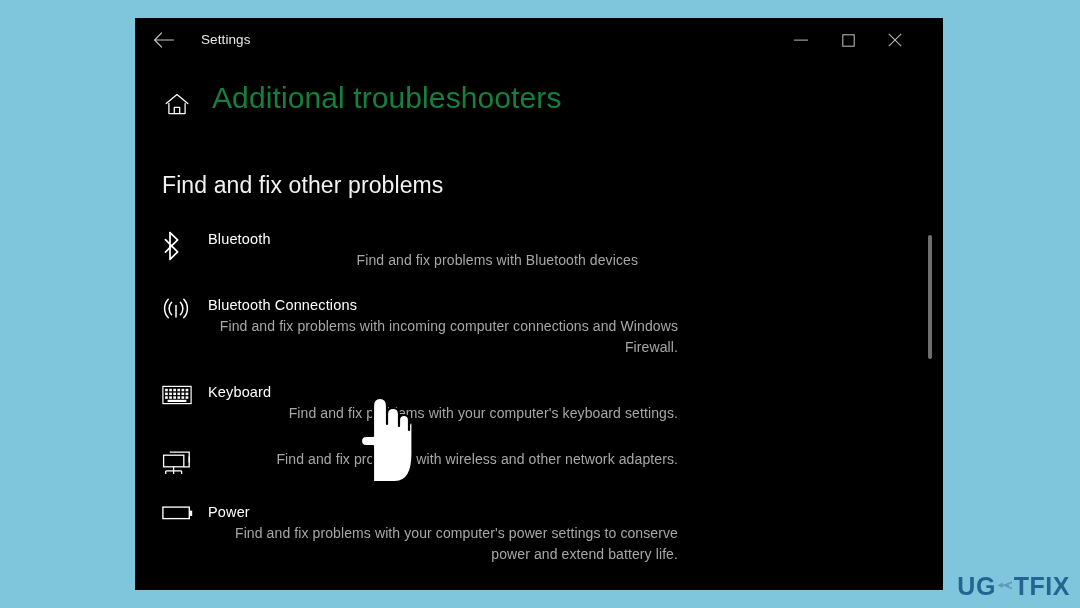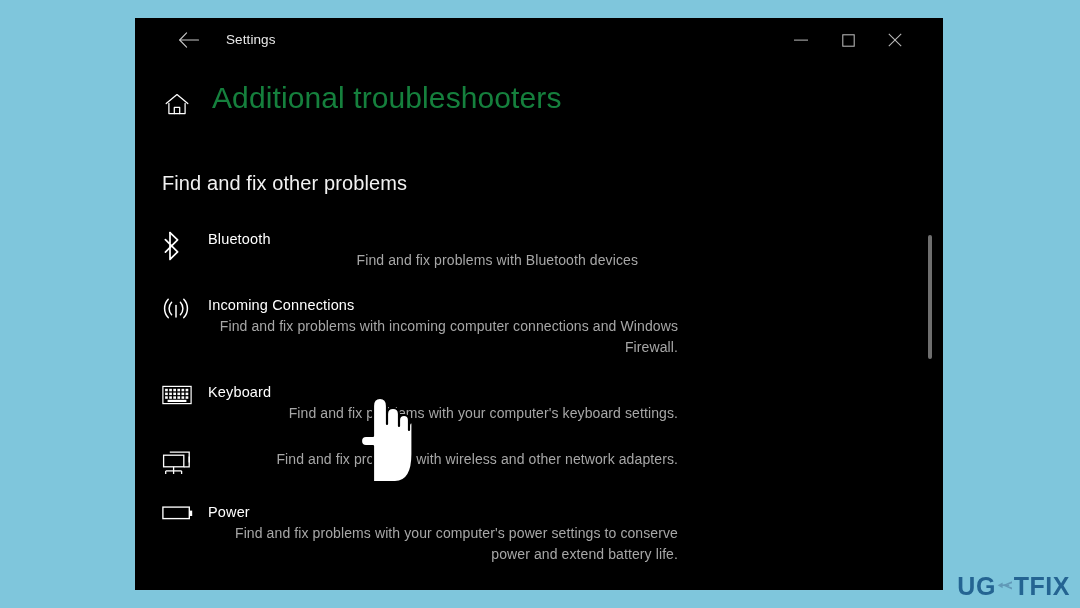--- a/index.html
+++ b/index.html
@@ -76,21 +76,21 @@
     font-size:30px;
     font-weight:400;
     color:#15803d;
     letter-spacing:0.1px;
     line-height:44px;
   }
 
   
   #section-title {
     position:absolute; left:27px; top:154px;
-    font-size:20px;
+    font-size:23px;
     font-weight:400;
     color:#f2f2f2;
     letter-spacing:0.1px;
   }
 
   
   #list {
     position:absolute;
     left:27px; top:205px;
     width:740px;
@@ -174,21 +174,21 @@
     display:inline-flex;
     align-items:center;
     margin:0 1px;
   }
 </style>
 </head>
 <body style="background: rgb(127, 198, 220);">
 
 <div id="stage" style="background: rgb(127, 198, 220);">
 
-  <div id="window" style="background: rgb(0, 0, 0); padding-left: 25px;">
+  <div id="window" style="background: rgb(0, 0, 0);">
 
     <div id="titlebar">
 
       <div id="back-btn">
         <span>
           <svg width="22" height="18" viewBox="0 0 22 18" fill="none" stroke="currentColor" stroke-width="1.1" stroke-linecap="round" stroke-linejoin="round">
             <path d="M20.5 9H1.8"></path>
             <path d="M8.6 1.8 1.7 9l6.9 7.2"></path>
           </svg>
         </span>
@@ -254,21 +254,21 @@
         <div class="ts-icon">
           <svg width="28" height="28" viewBox="0 0 28 28" fill="none" stroke="currentColor" stroke-width="1.5" stroke-linecap="round">
             <path d="M14 8.5v11.5"></path>
             <path d="M9.6 5.2a9.2 9.2 0 0 0 0 12.6"></path>
             <path d="M18.4 5.2a9.2 9.2 0 0 1 0 12.6"></path>
             <path d="M6.2 2.3a13.4 13.4 0 0 0 0 18.3"></path>
             <path d="M21.8 2.3a13.4 13.4 0 0 1 0 18.3"></path>
           </svg>
         </div>
         <div class="ts-text">
-          <div class="ts-name">Incoming Connections</div>
+          <div class="ts-name">Bluetooth Connections</div>
           <div class="ts-desc wide">Find and fix problems with incoming computer connections and Windows Firewall.</div>
         </div>
       </div>
 
       <div class="ts-item">
         <div class="ts-icon">
           <svg width="30" height="22" viewBox="0 0 30 22" fill="none" stroke="currentColor" stroke-width="1.2">
             <rect x="0.9" y="2.4" width="28.2" height="17.2"></rect>
             <g fill="currentColor" stroke="none">
               <rect x="3.1" y="4.8" width="2.7" height="2.5"></rect>

